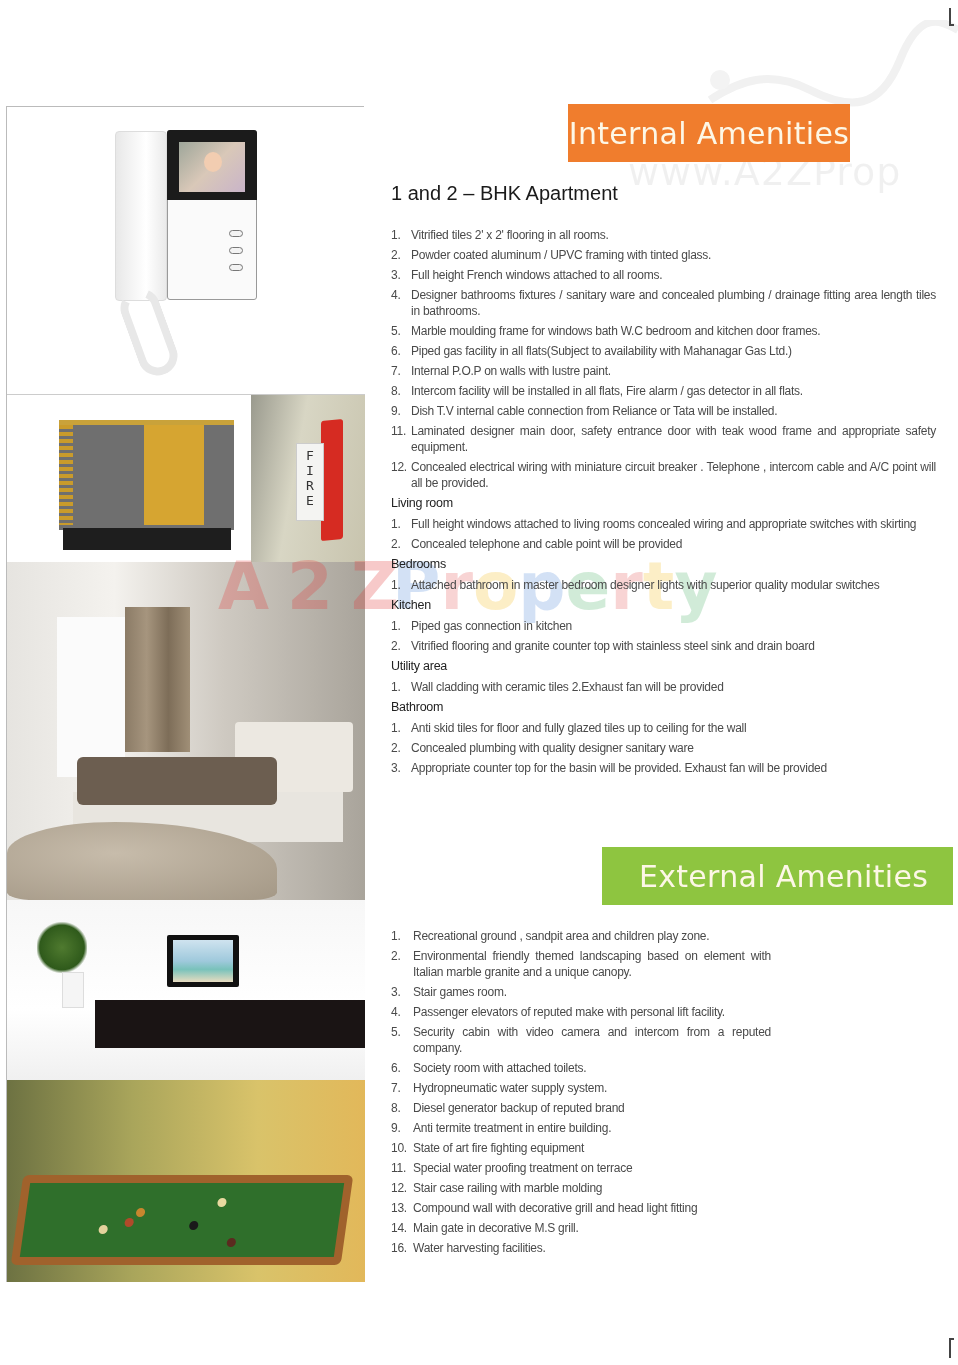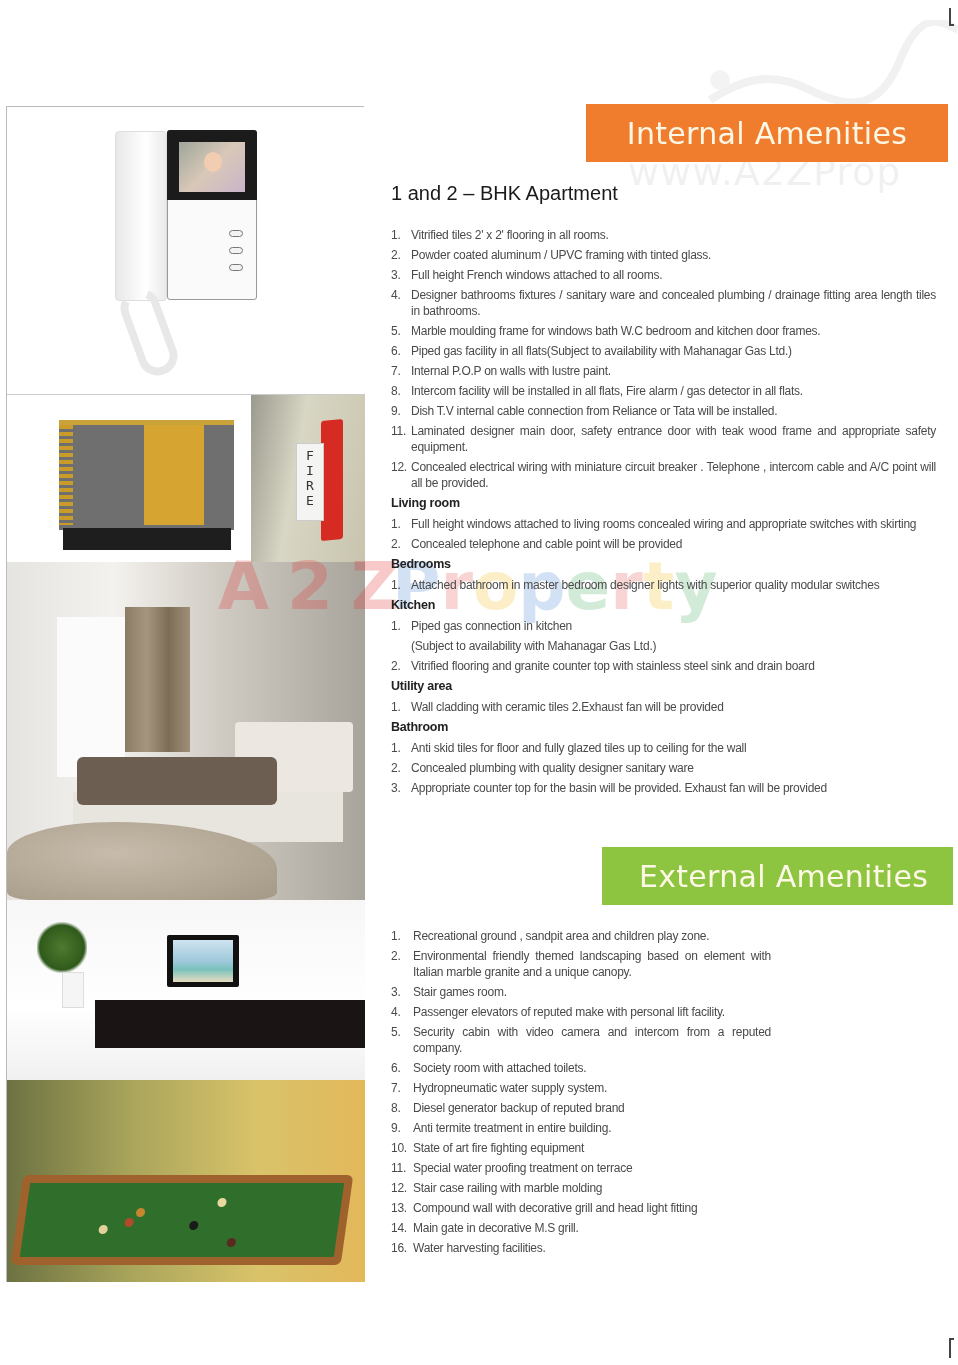--- a/index.html
+++ b/index.html
@@ -56,35 +56,35 @@
   .tv-stand { position: absolute; left: 88px; top: 100px; width: 270px; height: 48px; background: #1a1414; }
   .tv-plant { position: absolute; left: 30px; top: 20px; width: 50px; height: 55px; background: radial-gradient(circle,#4f7a2f,#2f5a1b 60%,transparent 70%); }
   .tv-pot { position: absolute; left: 55px; top: 72px; width: 22px; height: 36px; background: #f5f5f5; border: 1px solid #ddd; }
 
   
   .pool-table { position: absolute; left: 10px; top: 95px; width: 330px; height: 90px; background: #2f6f2b; border: 8px solid #a0622c; border-radius: 6px; transform: skewX(-8deg); }
   .pool-ball { position: absolute; width: 9px; height: 9px; border-radius: 50%; }
 
   
   .banner { position: absolute; color: #fdf7e6; font-family: "DejaVu Sans", sans-serif; font-size: 30px; text-align: center; display: flex; align-items: center; justify-content: center; letter-spacing: 0.3px; }
-  .banner-internal { left: 586px; top: 104px; width: 362px; height: 58px; background: #f07d2d; }
+  .banner-internal { left: 568px; top: 104px; width: 282px; height: 58px; background: #f07d2d; }
   .banner-external { left: 602px; top: 847px; width: 351px; height: 58px; background: #8ec540; padding-left: 12px; }
 
   .watermark-www { position: absolute; left: 628px; top: 150px; font-size: 38px; color: rgba(0,0,0,0.06); font-family: "DejaVu Sans", sans-serif; letter-spacing: 1px; white-space: nowrap; }
   .watermark-az { position: absolute; left: 218px; top: 548px; font-size: 66px; font-weight: bold; color: rgba(225,60,60,0.28); font-family: "DejaVu Sans", sans-serif; letter-spacing: 18px; }
   .watermark-prop { position: absolute; left: 392px; top: 548px; font-size: 66px; font-weight: bold; font-family: "DejaVu Sans", sans-serif; }
   .watermark-prop span { opacity: 0.22; }
 
   .apt-heading { position: absolute; left: 391px; top: 182px; font-size: 20px; color: #1a1a1a; font-family: "Liberation Sans", sans-serif; }
 
   .text-block { position: absolute; left: 391px; width: 545px; font-size: 12px; line-height: 16px; color: #4a4a4a; letter-spacing: -0.25px; }
   .item { display: flex; margin-bottom: 4px; }
   .item .num { flex: 0 0 20px; }
   .item .txt { flex: 1; text-align: justify; }
-  .sub-heading { font-size: 12.5px; color: #222; margin: 2px 0 5px 0; font-weight: bold; }
+  .sub-heading { font-size: 12.5px; color: #222; margin: 2px 0 5px 0; }
 
   .ext-block { position: absolute; left: 391px; top: 928px; width: 380px; font-size: 12px; line-height: 16px; color: #4a4a4a; letter-spacing: -0.25px; }
   .ext-block .item .num { flex: 0 0 22px; }
 </style>
 </head>
 <body>
 
 <svg class="swirl" viewBox="0 0 258 90">
   <path d="M10 80 C 40 60, 70 50, 110 70 S 180 90, 200 40 S 240 0, 258 10" fill="none" stroke="#f1f1f1" stroke-width="8"></path>
   <circle cx="20" cy="60" r="10" fill="#f3f3f3"></circle>
@@ -224,24 +224,20 @@
     <div class="item">
       <span class="num">1.</span>
       <span class="txt">Attached bathroom in master bedroom designer lights with superior quality modular switches</span>
     </div>
     <div class="sub-heading">Kitchen</div>
     <div class="item">
       <span class="num">1.</span>
       <span class="txt">Piped gas connection in kitchen</span>
     </div>
     <div class="item">
-      <span class="num"></span>
-      <span class="txt">(Subject to availability with Mahanagar Gas Ltd.)</span>
-    </div>
-    <div class="item">
       <span class="num">2.</span>
       <span class="txt">Vitrified flooring and granite counter top with stainless steel sink and drain board</span>
     </div>
     <div class="sub-heading">Utility area</div>
     <div class="item">
       <span class="num">1.</span>
       <span class="txt">Wall cladding with ceramic tiles  2.Exhaust fan will be provided</span>
     </div>
     <div class="sub-heading">Bathroom</div>
     <div class="item">

